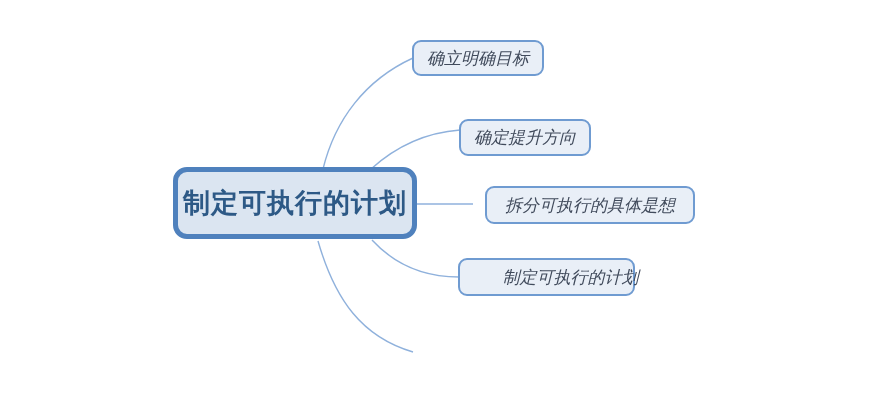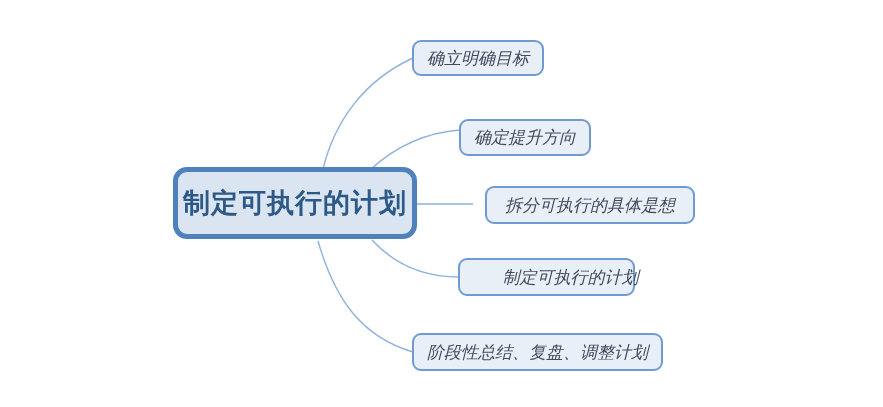--- a/index.html
+++ b/index.html
@@ -88,17 +88,14 @@
   </div>
 
   <div class="node branch b3">
     <span>拆分可执行的具体是想</span>
   </div>
 
   <div class="node branch b4">
     <span>制定可执行的计划</span>
   </div>
 
-  <div class="node branch b5">
-    <span>阶段性总结、复盘、调整计划</span>
-  </div>
 
 </div>
 
 </body></html>

